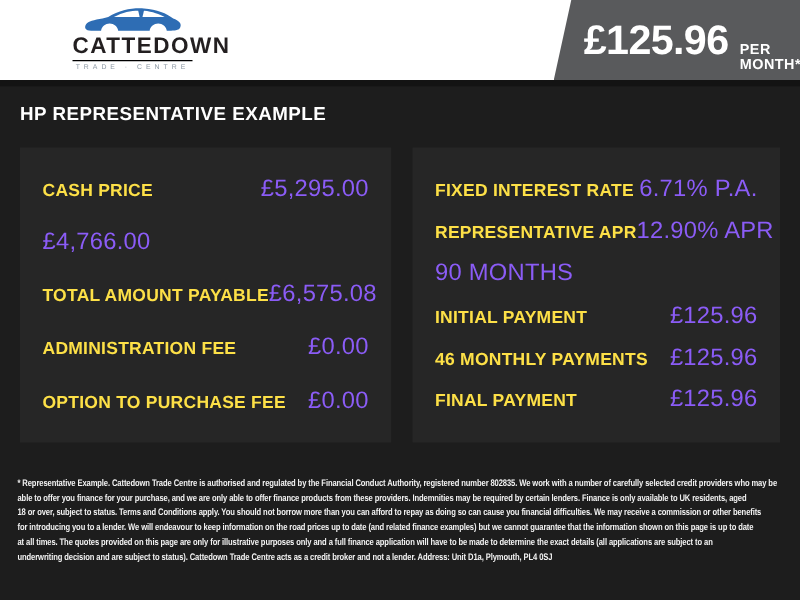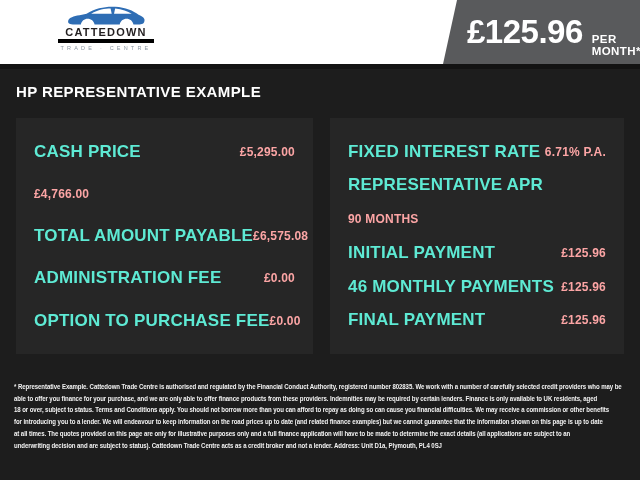--- a/index.html
+++ b/index.html
@@ -26,25 +26,25 @@
     background: #131313;
   }
   .logo {
     position: absolute;
     left: 58px; top: 5px;
     width: 96px;
     text-align: center;
   }
   .logo svg { display: block; margin: 0 auto; }
   .logo-name {
-    font-size: 11px;
+    font-size: 18px;
     font-weight: bold;
     letter-spacing: 1.2px;
     color: #231f20;
-    border-bottom: 4px solid #000000;
+    border-bottom: 1px solid #000000;
     padding-bottom: 1px;
     margin-top: -2px;
     white-space: nowrap;
   }
   .logo-sub {
     font-size: 5.5px;
     letter-spacing: 3.2px;
     color: #8b97a3;
     margin-top: 2px;
     white-space: nowrap;
@@ -97,30 +97,30 @@
   }
   .panel-left  { left: 16px;  width: 297px; }
   .panel-right { left: 330px; width: 294px; }
   .row {
     display: flex;
     align-items: center;
     justify-content: space-between;
     height: 33px;
   }
   .row-label {
-    font-size: 17px;
-    font-weight: bold;
-    color: #5eead4;
+    font-size: 14px;
+    font-weight: bold;
+    color: #fde047;
     letter-spacing: 0.2px;
     white-space: nowrap;
   }
   .row-value {
-    font-size: 12px;
-    font-weight: 700;
-    color: #fca5a5;
+    font-size: 19px;
+    font-weight: 400;
+    color: #8b5cf6;
     letter-spacing: 0.2px;
     white-space: nowrap;
   }
   
   .disclaimer {
     position: absolute;
     left: 14px; top: 381px;
     width: 770px;
     transform: scaleX(0.8);
     transform-origin: left top;
@@ -180,20 +180,21 @@
     </div>
   </div>
 
   <div class="panel panel-right">
     <div class="row">
       <span class="row-label">FIXED INTEREST RATE</span>
       <span class="row-value">6.71% P.A.</span>
     </div>
     <div class="row">
       <span class="row-label">REPRESENTATIVE APR</span>
+      <span class="row-value">12.90% APR</span>
     </div>
     <div class="row">
       <span class="row-value">90 MONTHS</span>
     </div>
     <div class="row">
       <span class="row-label">INITIAL PAYMENT</span>
       <span class="row-value">£125.96</span>
     </div>
     <div class="row">
       <span class="row-label">46 MONTHLY PAYMENTS</span>

